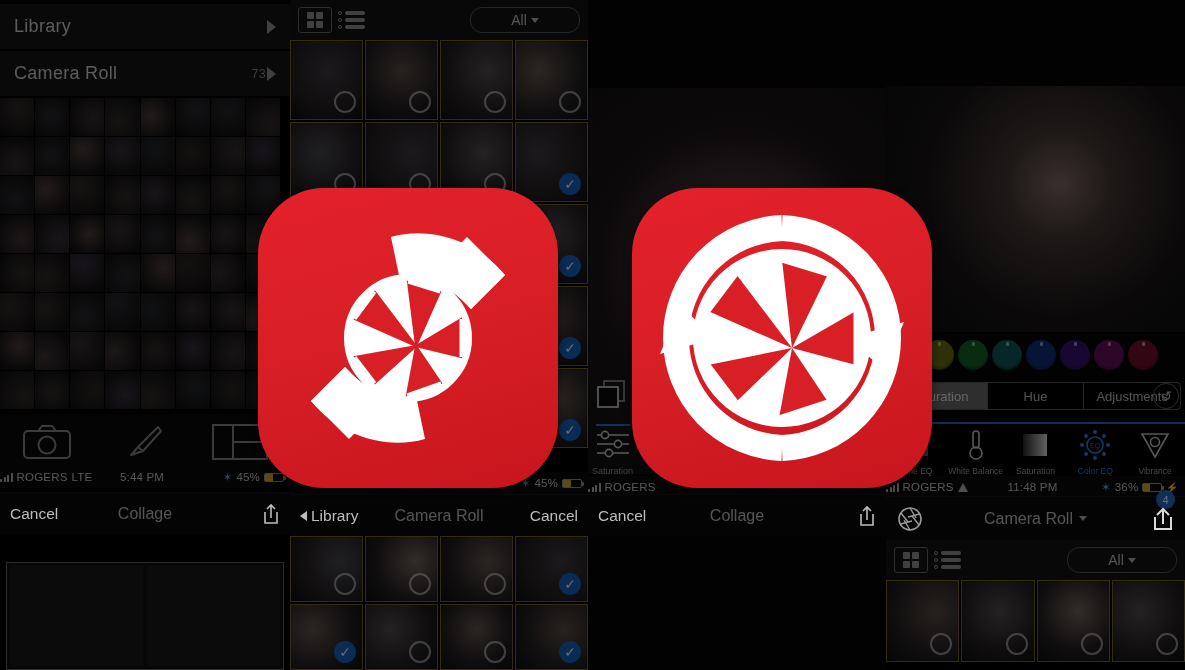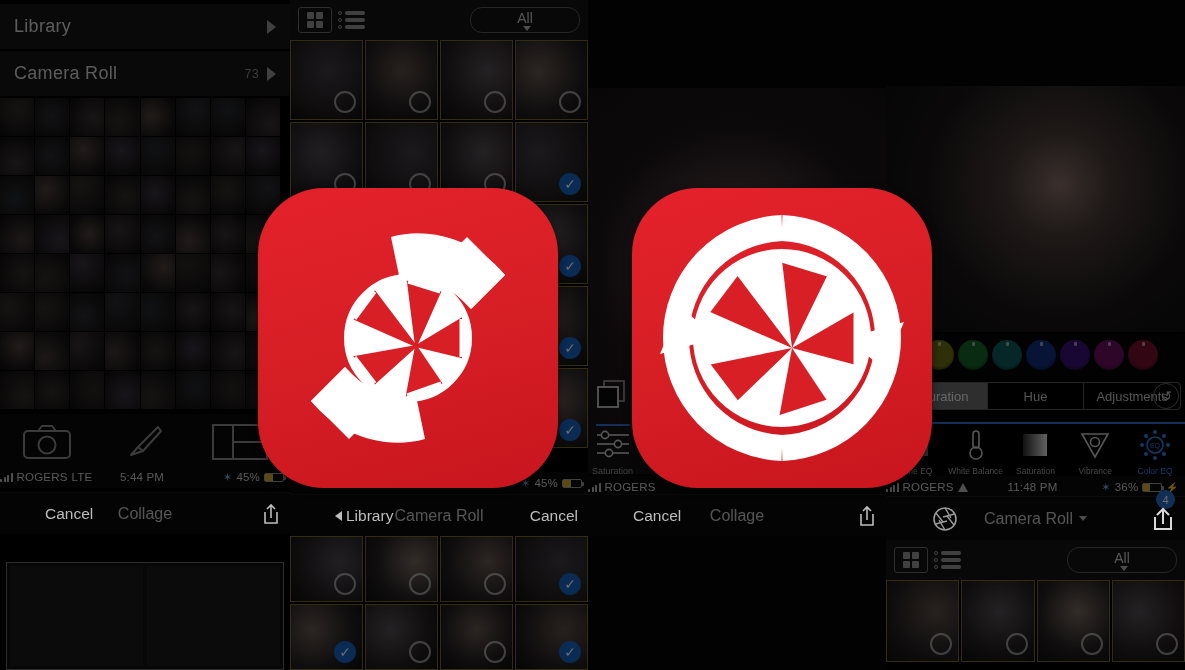--- a/index.html
+++ b/index.html
@@ -45,34 +45,34 @@
   .wifi { width:11px;height:9px;position:relative;}
   .wifi::before{content:"";position:absolute;left:0;bottom:0;width:0;height:0;border-left:5.5px solid transparent;border-right:5.5px solid transparent;border-bottom:9px solid #b9b9b9;}
 
   .navbar {
     position: absolute; left:0; right:0; height:42px;
     display:flex; align-items:center; justify-content:space-between;
     padding: 0 10px; background:#0b0b0b;
     border-top:1px solid #191919;
   }
   .navbar .nb-title { color:#c9c9c9; font-size:16px; position:absolute; left:0; right:0; text-align:center; pointer-events:none; }
-  .navbar .nb-side { color:#bdbdbd; font-size:15.5px; z-index:2; display:flex; align-items:center; gap:4px;margin-left:35px;}
+  .navbar .nb-side { color:#bdbdbd; font-size:15.5px; z-index:2; display:flex; align-items:center; gap:4px;}
 
   .chev-left { width:0;height:0;border-top:5px solid transparent;border-bottom:5px solid transparent;border-right:7px solid #bdbdbd; }
   .chev-right{ width:0;height:0;border-top:7px solid transparent;border-bottom:7px solid transparent;border-left:9px solid #9a9a9a; }
   .caret-down{ width:0;height:0;border-left:4px solid transparent;border-right:4px solid transparent;border-top:5px solid #b8b8b8; display:inline-block; margin-left:4px; }
 
   
   .lib-row {
     position:absolute; left:0; right:0; height:46px;
     display:flex; align-items:center; padding:0 14px;
     color:#d8d8d8; font-size:18px; letter-spacing:.3px;
     background:#161616; border-bottom:1px solid #000;
   }
-  .lib-row .count { margin-left:auto; margin-right:8px; color:#8d8d8d; font-size:12.5px; }
+  .lib-row .count { margin-left:auto; margin-right:1px; color:#8d8d8d; font-size:12.5px; }
 
   .thumbgrid { position:absolute; display:grid; gap:1px; }
   .thumbgrid .cell { background:#2a2a2a; position:relative; overflow:hidden; }
 
   .toolstrip {
     position:absolute; left:0; right:0; height:56px;
     display:flex; align-items:center; justify-content:space-around;
     background:#0a0a0a;
   }
   .toolstrip svg { display:block; }
@@ -94,21 +94,21 @@
   .seg-box { width:34px;height:26px;border:1px solid #6d6d6d;border-radius:3px;display:flex;align-items:center;justify-content:center;}
   .grid4 { display:grid; grid-template-columns:repeat(2,7px); grid-template-rows:repeat(2,7px); gap:2px; }
   .grid4 i{ background:#9a9a9a; border-radius:1px; display:block; }
   .listicon{ display:flex; flex-direction:column; gap:3px; }
   .listicon .lr{ display:flex; align-items:center; gap:3px; }
   .listicon .lr b{ width:4px;height:4px;border:1px solid #9a9a9a;border-radius:50%; display:block;}
   .listicon .lr s{ width:20px;height:4px;background:#9a9a9a;border-radius:2px; display:block;}
   .all-btn{
     min-width:110px;height:26px;border:1px solid #5c5c5c;border-radius:12px;
     display:flex;align-items:center;justify-content:center;
-    color:#c9c9c9;font-size:14px;flex-direction:column;
+    color:#c9c9c9;font-size:14px;
   }
   .pgrid { position:absolute; display:grid; gap:2px; }
   .pgrid .pcell{ position:relative; background:#242424; border:1px solid #7a6a2a; overflow:hidden;}
   .sel-circle{
     position:absolute; right:6px; bottom:6px; width:22px;height:22px;border-radius:50%;
     border:2px solid rgba(255,255,255,.55);
   }
   .sel-check{
     position:absolute; right:6px; bottom:6px; width:22px;height:22px;border-radius:50%;
     background:#1666c8; display:flex;align-items:center;justify-content:center;
@@ -569,49 +569,49 @@
                 <linearGradient id="g1" x1="0" y1="0" x2="1" y2="0">
                   <stop offset="0" stop-color="#2a2a2a"></stop>
                   <stop offset="1" stop-color="#e8e8e8"></stop>
                 </linearGradient>
               </defs>
               <rect x="3" y="4" width="24" height="22" fill="url(#g1)"></rect>
             </svg>
           </div>
           <div class="tt-lbl">Saturation</div>
         </div>
-        <div class="tooltab">
-          <div class="tt-top"></div>
-          <div class="tt-ico">
-            <svg width="32" height="30" viewBox="0 0 32 30">
-              <polygon points="3,4 29,4 16,27" fill="none" stroke="#cfcfcf" stroke-width="1.6"></polygon>
-              <circle cx="16" cy="12" r="4.5" fill="none" stroke="#cfcfcf" stroke-width="1.6"></circle>
-            </svg>
-          </div>
-          <div class="tt-lbl">Vibrance</div>
-        </div>
         <div class="tooltab active">
           <div class="tt-top"></div>
           <div class="tt-ico">
             <svg width="32" height="32" viewBox="0 0 32 32">
               <circle cx="16" cy="16" r="8" fill="none" stroke="#2f86e8" stroke-width="1.6"></circle>
               <text x="16" y="19" font-size="7" fill="#2f86e8" text-anchor="middle" font-family="Liberation Sans">EQ</text>
               <g fill="#2f86e8">
                 <circle cx="16" cy="3" r="2"></circle>
                 <circle cx="25" cy="7" r="2"></circle>
                 <circle cx="29" cy="16" r="2"></circle>
                 <circle cx="25" cy="25" r="2"></circle>
                 <circle cx="16" cy="29" r="2"></circle>
                 <circle cx="7" cy="25" r="2"></circle>
                 <circle cx="3" cy="16" r="2"></circle>
                 <circle cx="7" cy="7" r="2"></circle>
               </g>
             </svg>
           </div>
           <div class="tt-lbl">Color EQ</div>
+        </div>
+        <div class="tooltab">
+          <div class="tt-top"></div>
+          <div class="tt-ico">
+            <svg width="32" height="30" viewBox="0 0 32 30">
+              <polygon points="3,4 29,4 16,27" fill="none" stroke="#cfcfcf" stroke-width="1.6"></polygon>
+              <circle cx="16" cy="12" r="4.5" fill="none" stroke="#cfcfcf" stroke-width="1.6"></circle>
+            </svg>
+          </div>
+          <div class="tt-lbl">Vibrance</div>
         </div>
       </div>
 
     <div class="statusbar" style="top:476px;">
       <div class="sb-left">
         <span class="sig">
             <i></i>
             <i></i>
             <i></i>
             <i></i>

